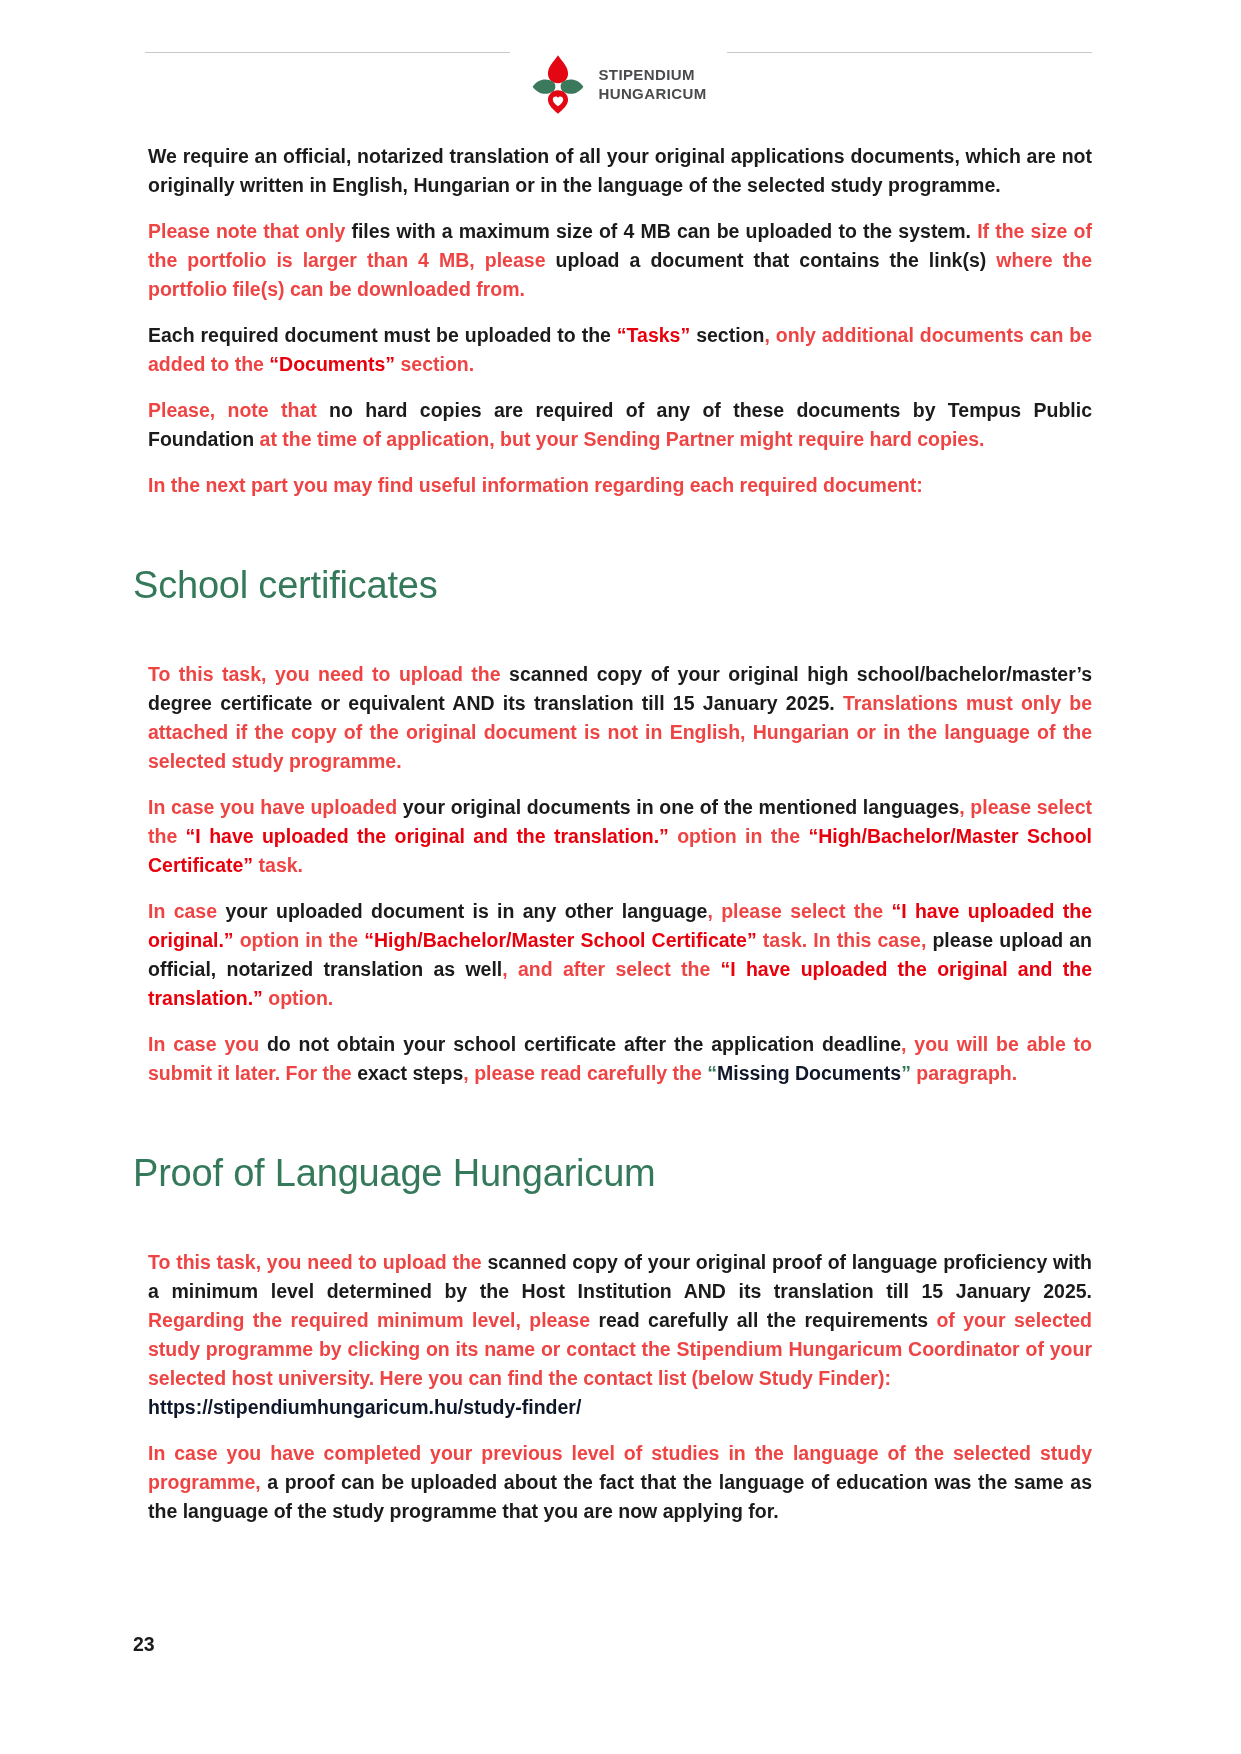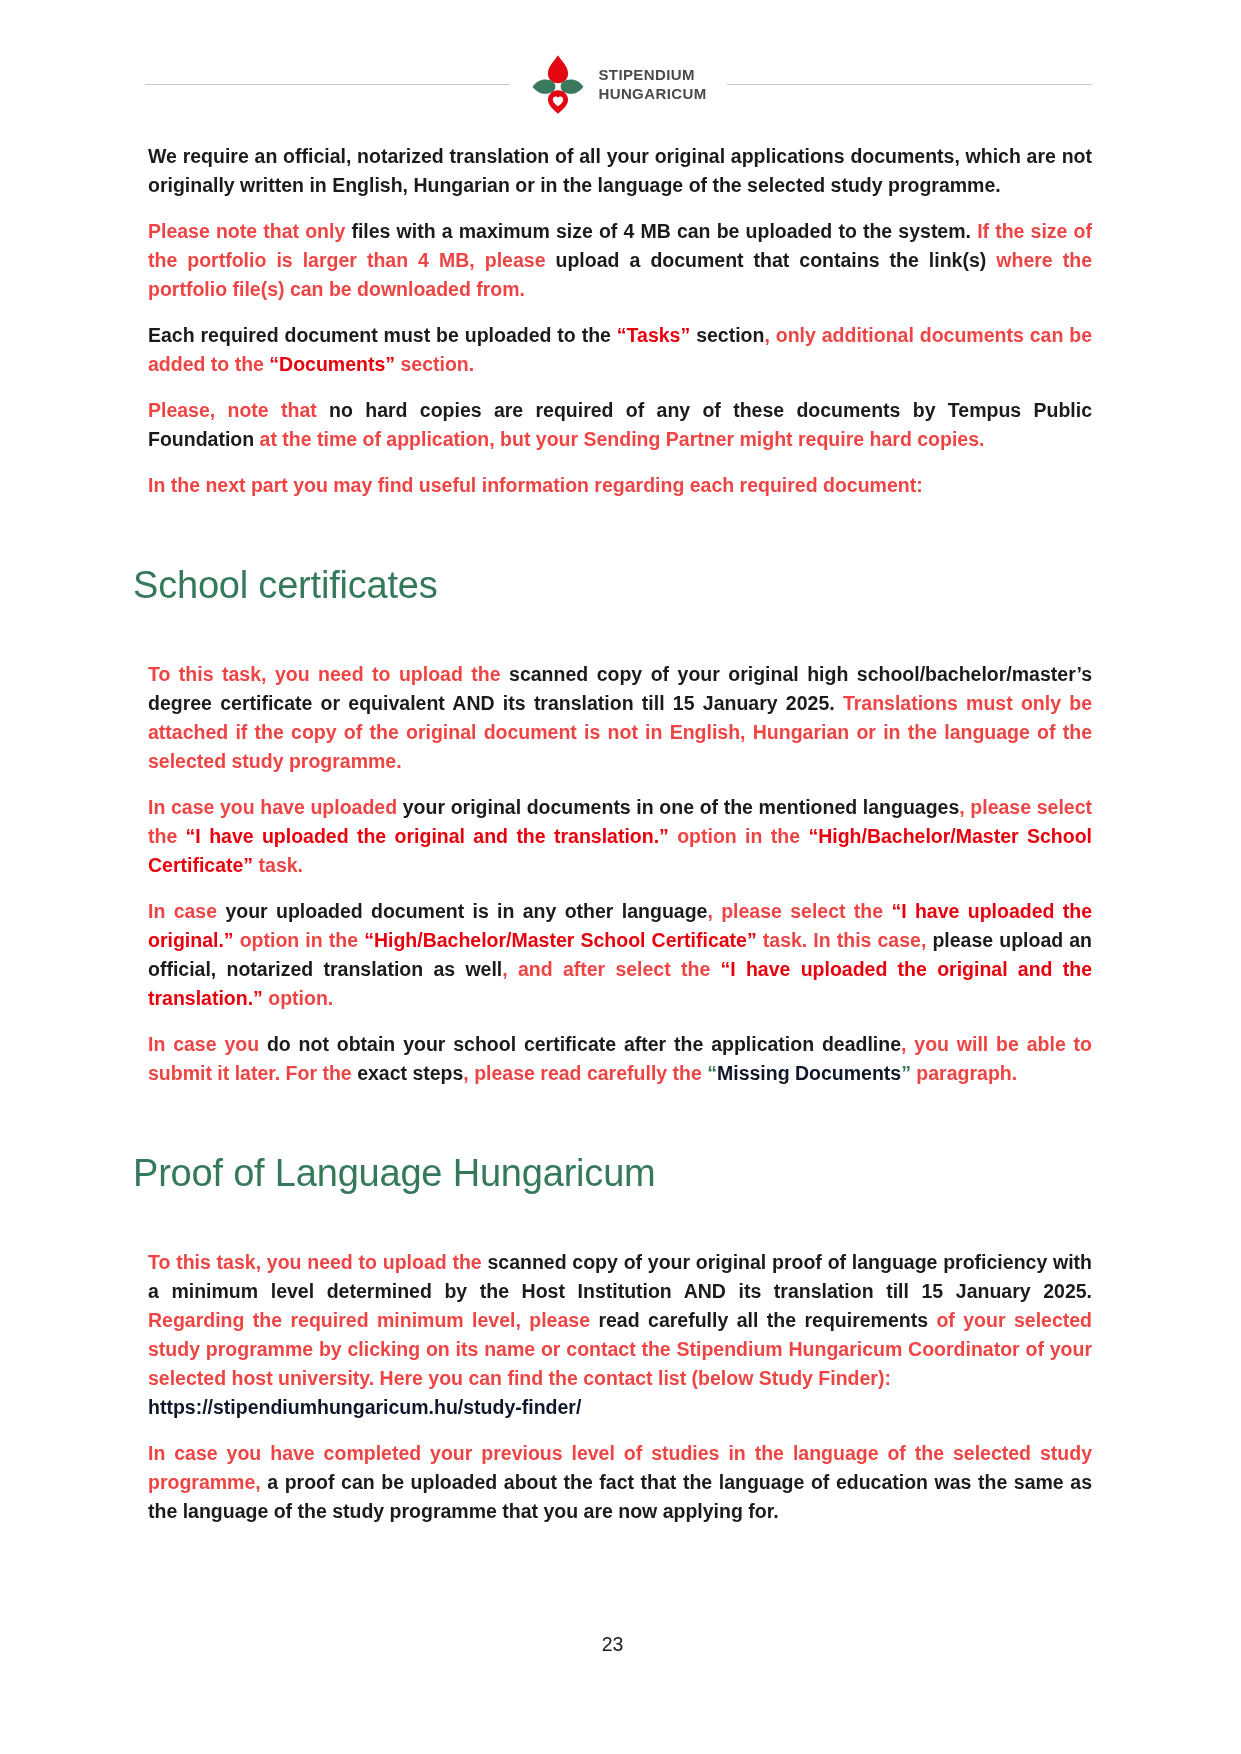--- a/index.html
+++ b/index.html
@@ -11,21 +11,21 @@
     background:#ffffff;
     font-family:"Liberation Sans", sans-serif;
     color:#1b1b1b;
     overflow:hidden;
   }
   
   .header{
     margin:52px 0 0 145px;
     width:947px;
     display:flex;
-    align-items:center;
+    align-items:flex-start;
   }
   .rule{
     flex:1;
     height:1px;
     background:#c9c9c9;
   }
   .brand{
     display:flex;
     align-items:center;
     margin:0 20px;
@@ -69,23 +69,23 @@
     color:#0f172a;
     text-underline-offset:3px;
     cursor:pointer;
   }
   
   .page-number{
     position:absolute;
     left:133px;
     width:959px;
     bottom:98px;
-    text-align:center;
     font-size:19.5px;
     color:#1b1b1b;
+    font-weight:bold;
   }
 </style>
 </head>
 <body>
 
 <div class="page">
 
   <div class="header">
     <div class="rule"></div>
     <div class="brand">

